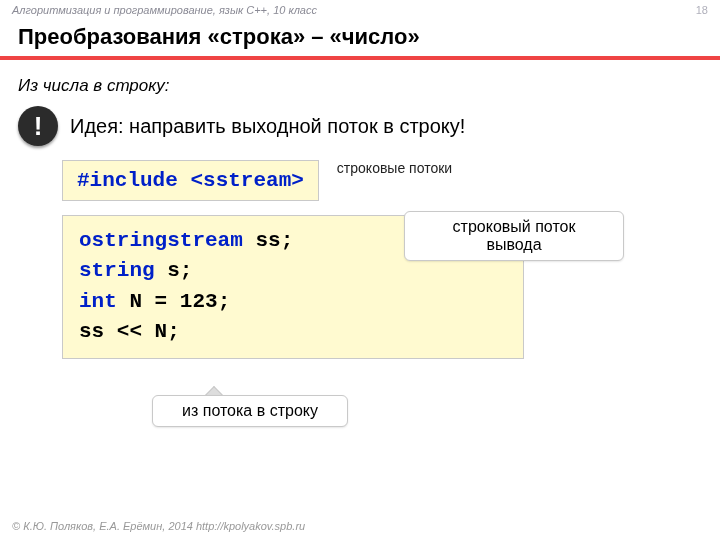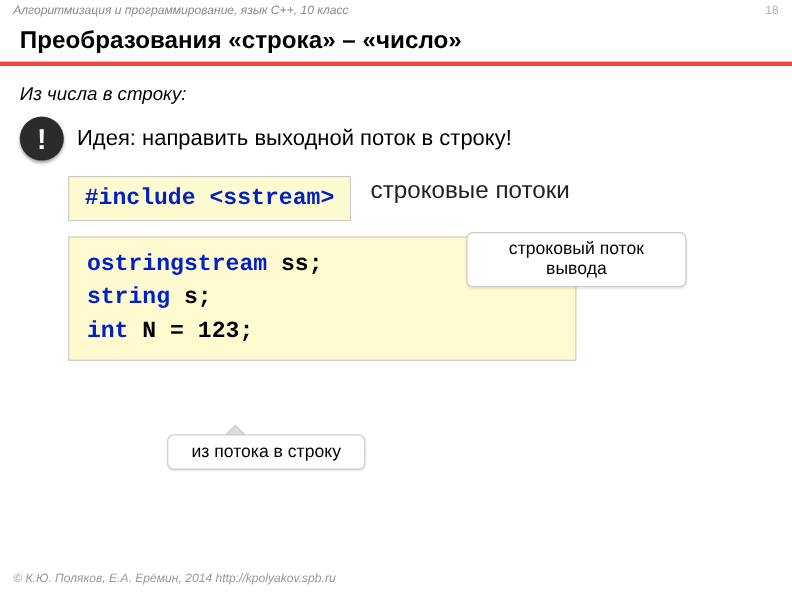--- a/index.html
+++ b/index.html
@@ -76,42 +76,42 @@
     border: 1px solid #c9c9c9;
     padding: 10px 16px;
     font-family: "Courier New", monospace;
     font-size: 21px;
     font-weight: bold;
     line-height: 1.45;
     width: 462px;
   }
   .grn { color: #0a8a00; }
   .callout1 {
-    font-size: 22px;
+    font-size: 14px;
     color: #222;
   }
   .callout-box {
     position: absolute;
     background: #fff;
     border: 1px solid #c9c9c9;
     border-radius: 6px;
     padding: 6px 14px;
     font-size: 16px;
     text-align: center;
     box-shadow: 0 1px 2px rgba(0,0,0,0.1);
   }
   .c-stream-out {
     top: -4px;
     right: 82px;
-    width: 200px;
+    width: 220px;
   }
   .c-tostring {
     left: 90px;
     top: 180px;
-    width: 180px;
+    width: 196px;
   }
   .pointer {
     position: absolute;
     background: #ddd;
     width: 14px; height: 14px;
     transform: rotate(45deg);
     border-left: 1px solid #c9c9c9;
     border-top: 1px solid #c9c9c9;
   }
   .ptr1 { right: 255px; top: 14px; }
@@ -149,20 +149,21 @@
     </div>
     <div class="callout1">строковые потоки</div>
   </div>
 
   <div class="container">
     <div class="pointer ptr1"></div>
     <div class="codebox-main">
       <div><span class="kw-blue">ostringstream</span><span> ss;</span></div>
       <div><span class="kw-blue">string</span><span> s;</span></div>
       <div><span class="kw-blue">int</span><span> N = 123;</span></div>
+      <div>ss &lt;&lt; N;</div>
     </div>
 
     <div class="callout-box c-stream-out">
       <div>строковый поток</div>
       <div>вывода</div>
     </div>
 
     <div class="pointer ptr2"></div>
     <div class="callout-box c-tostring">
       <span>из потока в строку</span>

